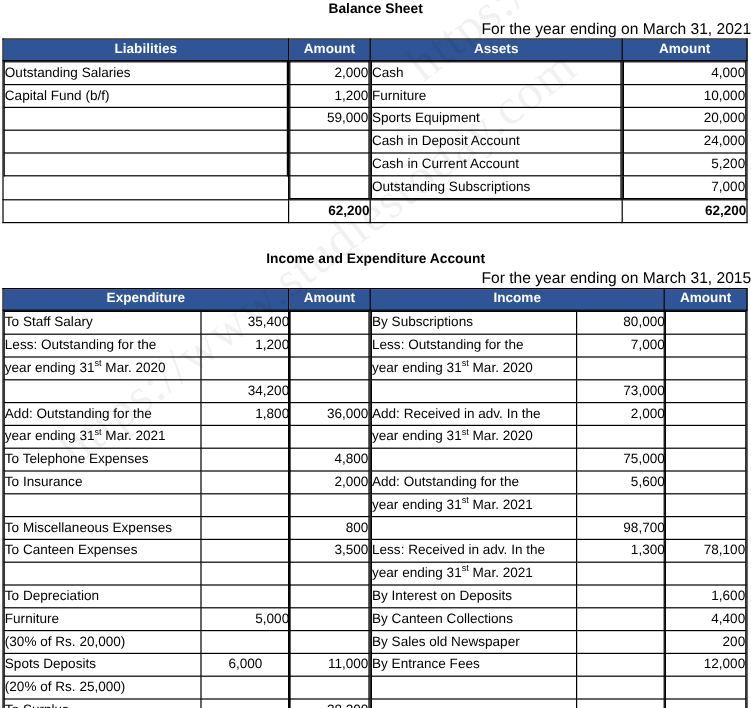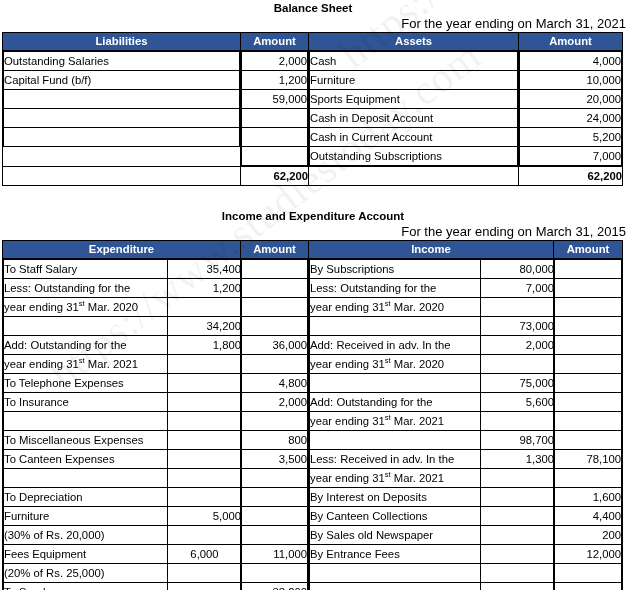--- a/index.html
+++ b/index.html
@@ -336,21 +336,21 @@
               </tr>
               <tr>
                 <td class="desc">Furniture</td>
                 <td class="num">5,000</td>
               </tr>
               <tr>
                 <td class="desc">(30% of Rs. 20,000)</td>
                 <td class="num">&nbsp;</td>
               </tr>
               <tr>
-                <td class="desc">Fees Equipment</td>
+                <td class="desc">Spots Deposits</td>
                 <td class="num rule-bottom">6,000</td>
               </tr>
               <tr>
                 <td class="desc">(20% of Rs. 25,000)</td>
                 <td class="num">&nbsp;</td>
               </tr>
               <tr>
                 <td class="desc">To Surplus</td>
                 <td class="num">&nbsp;</td>
               </tr>

